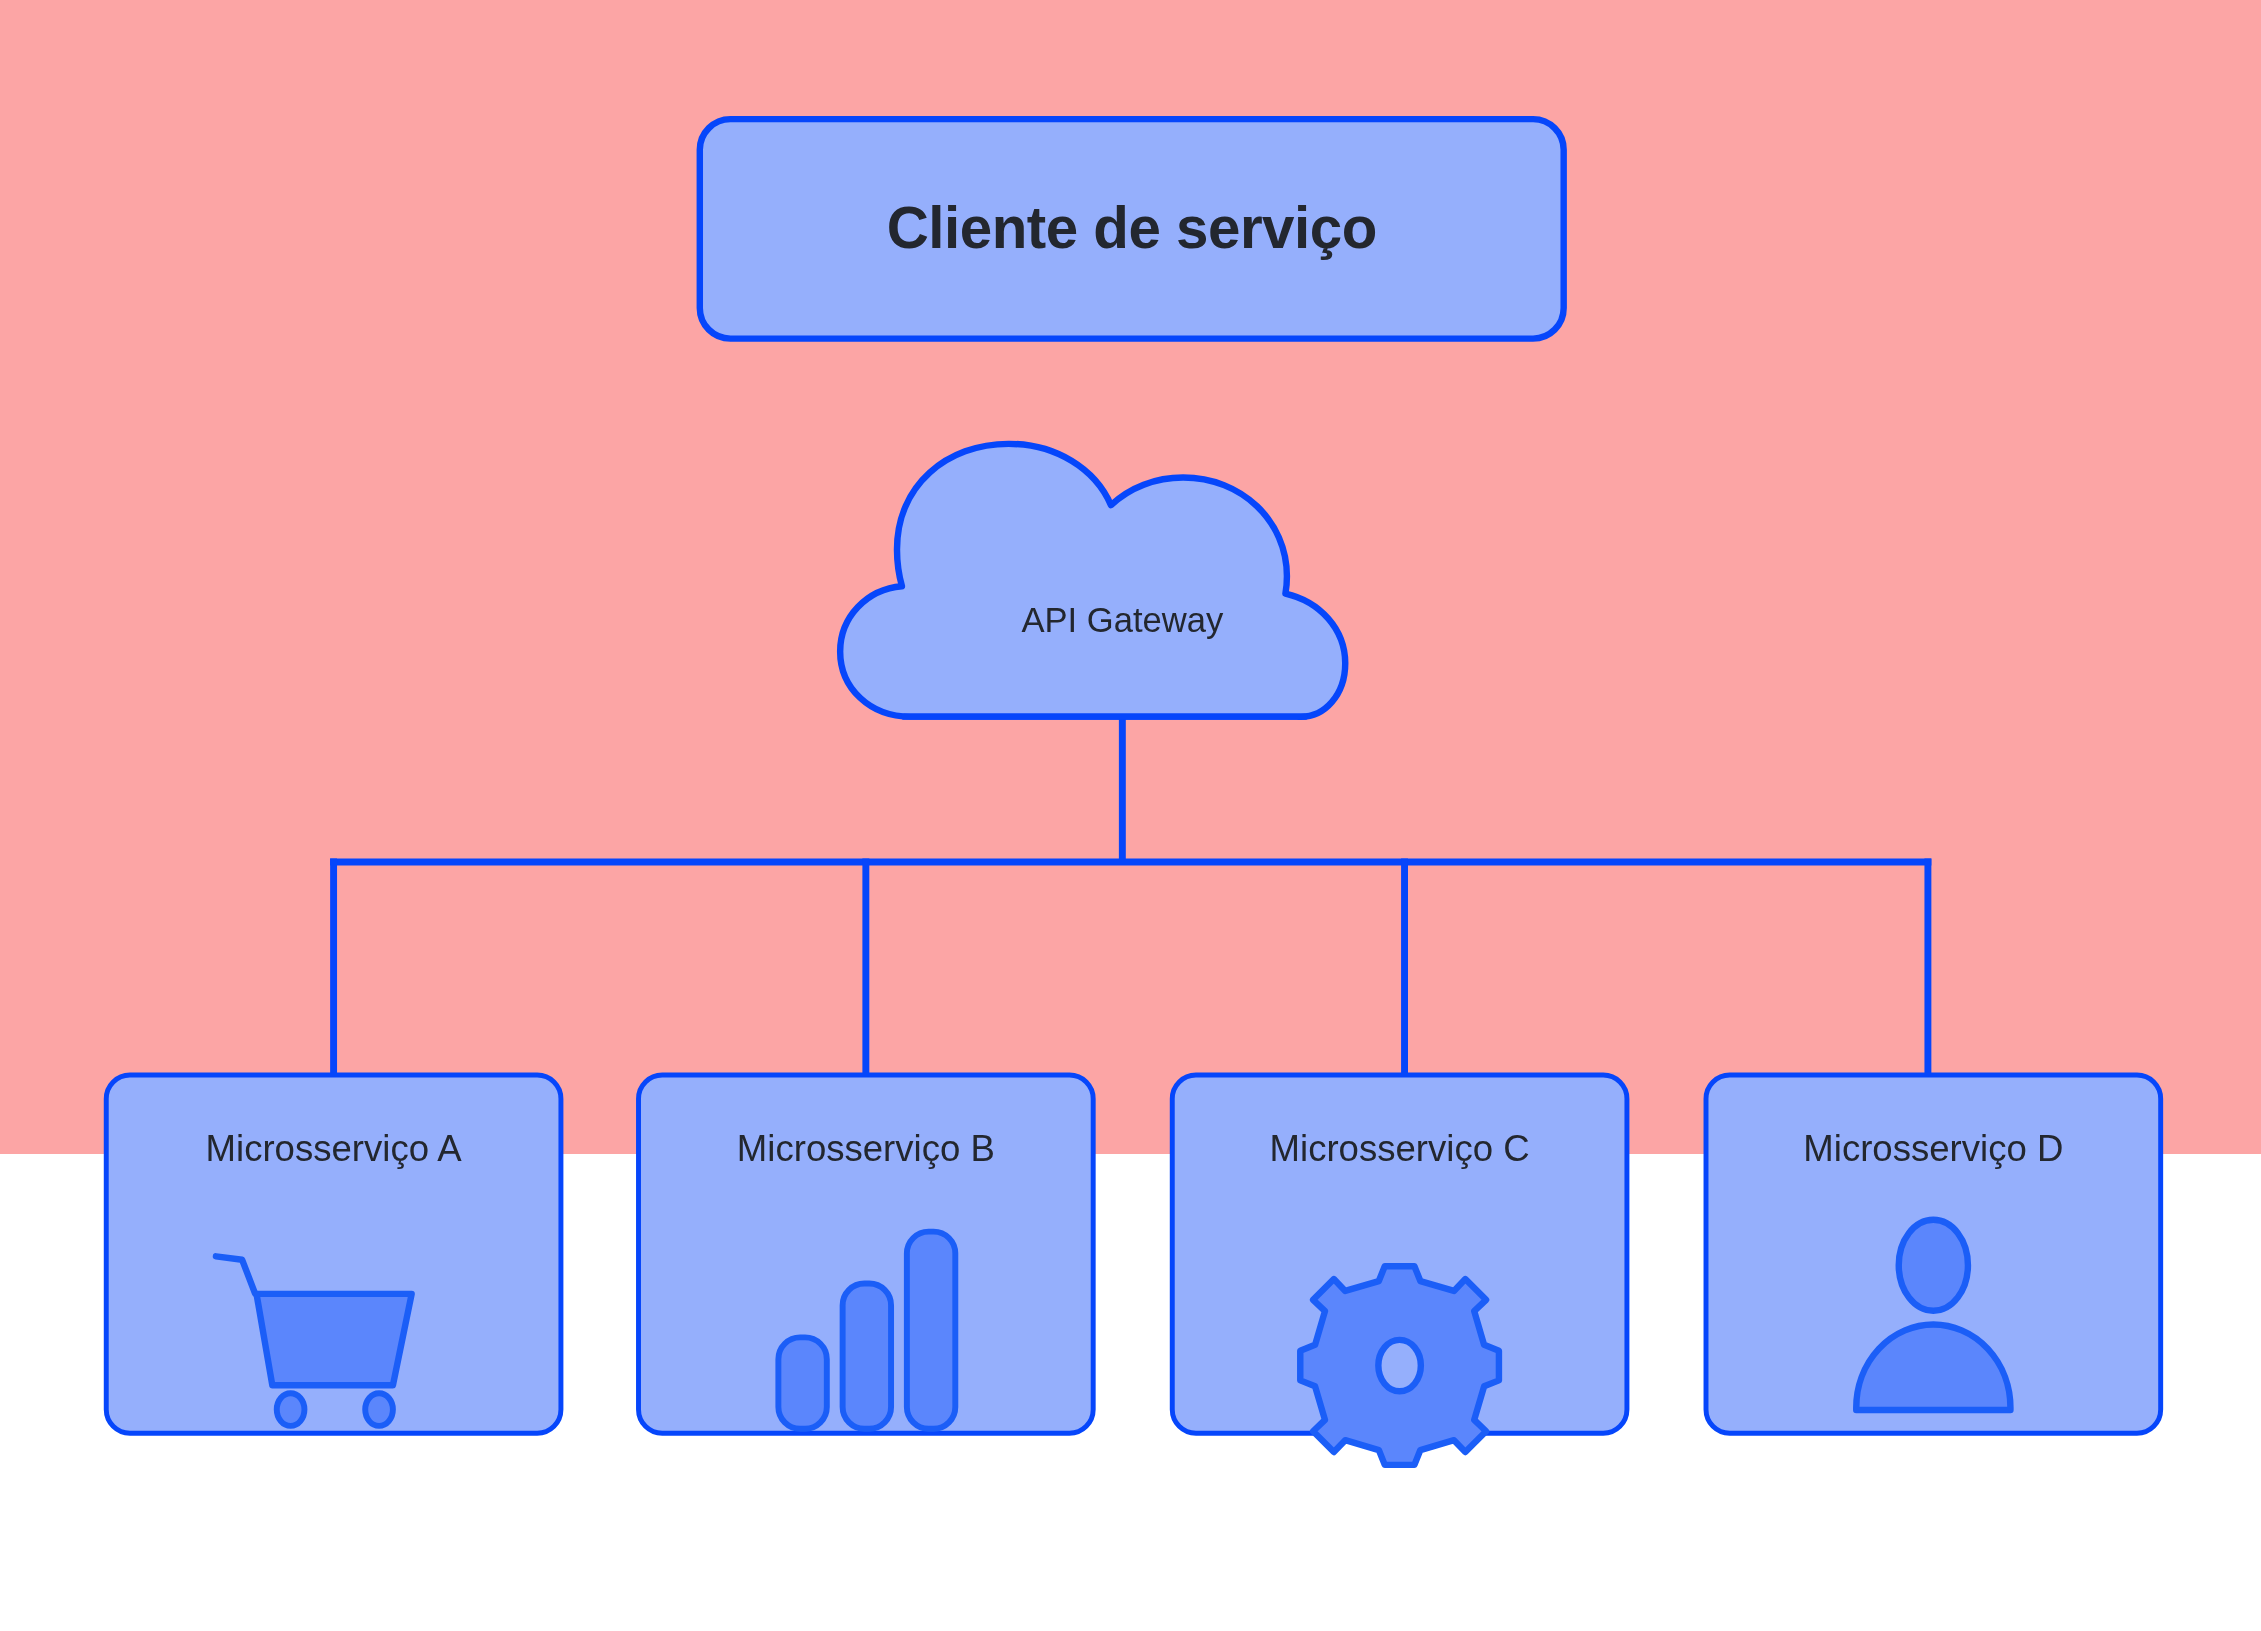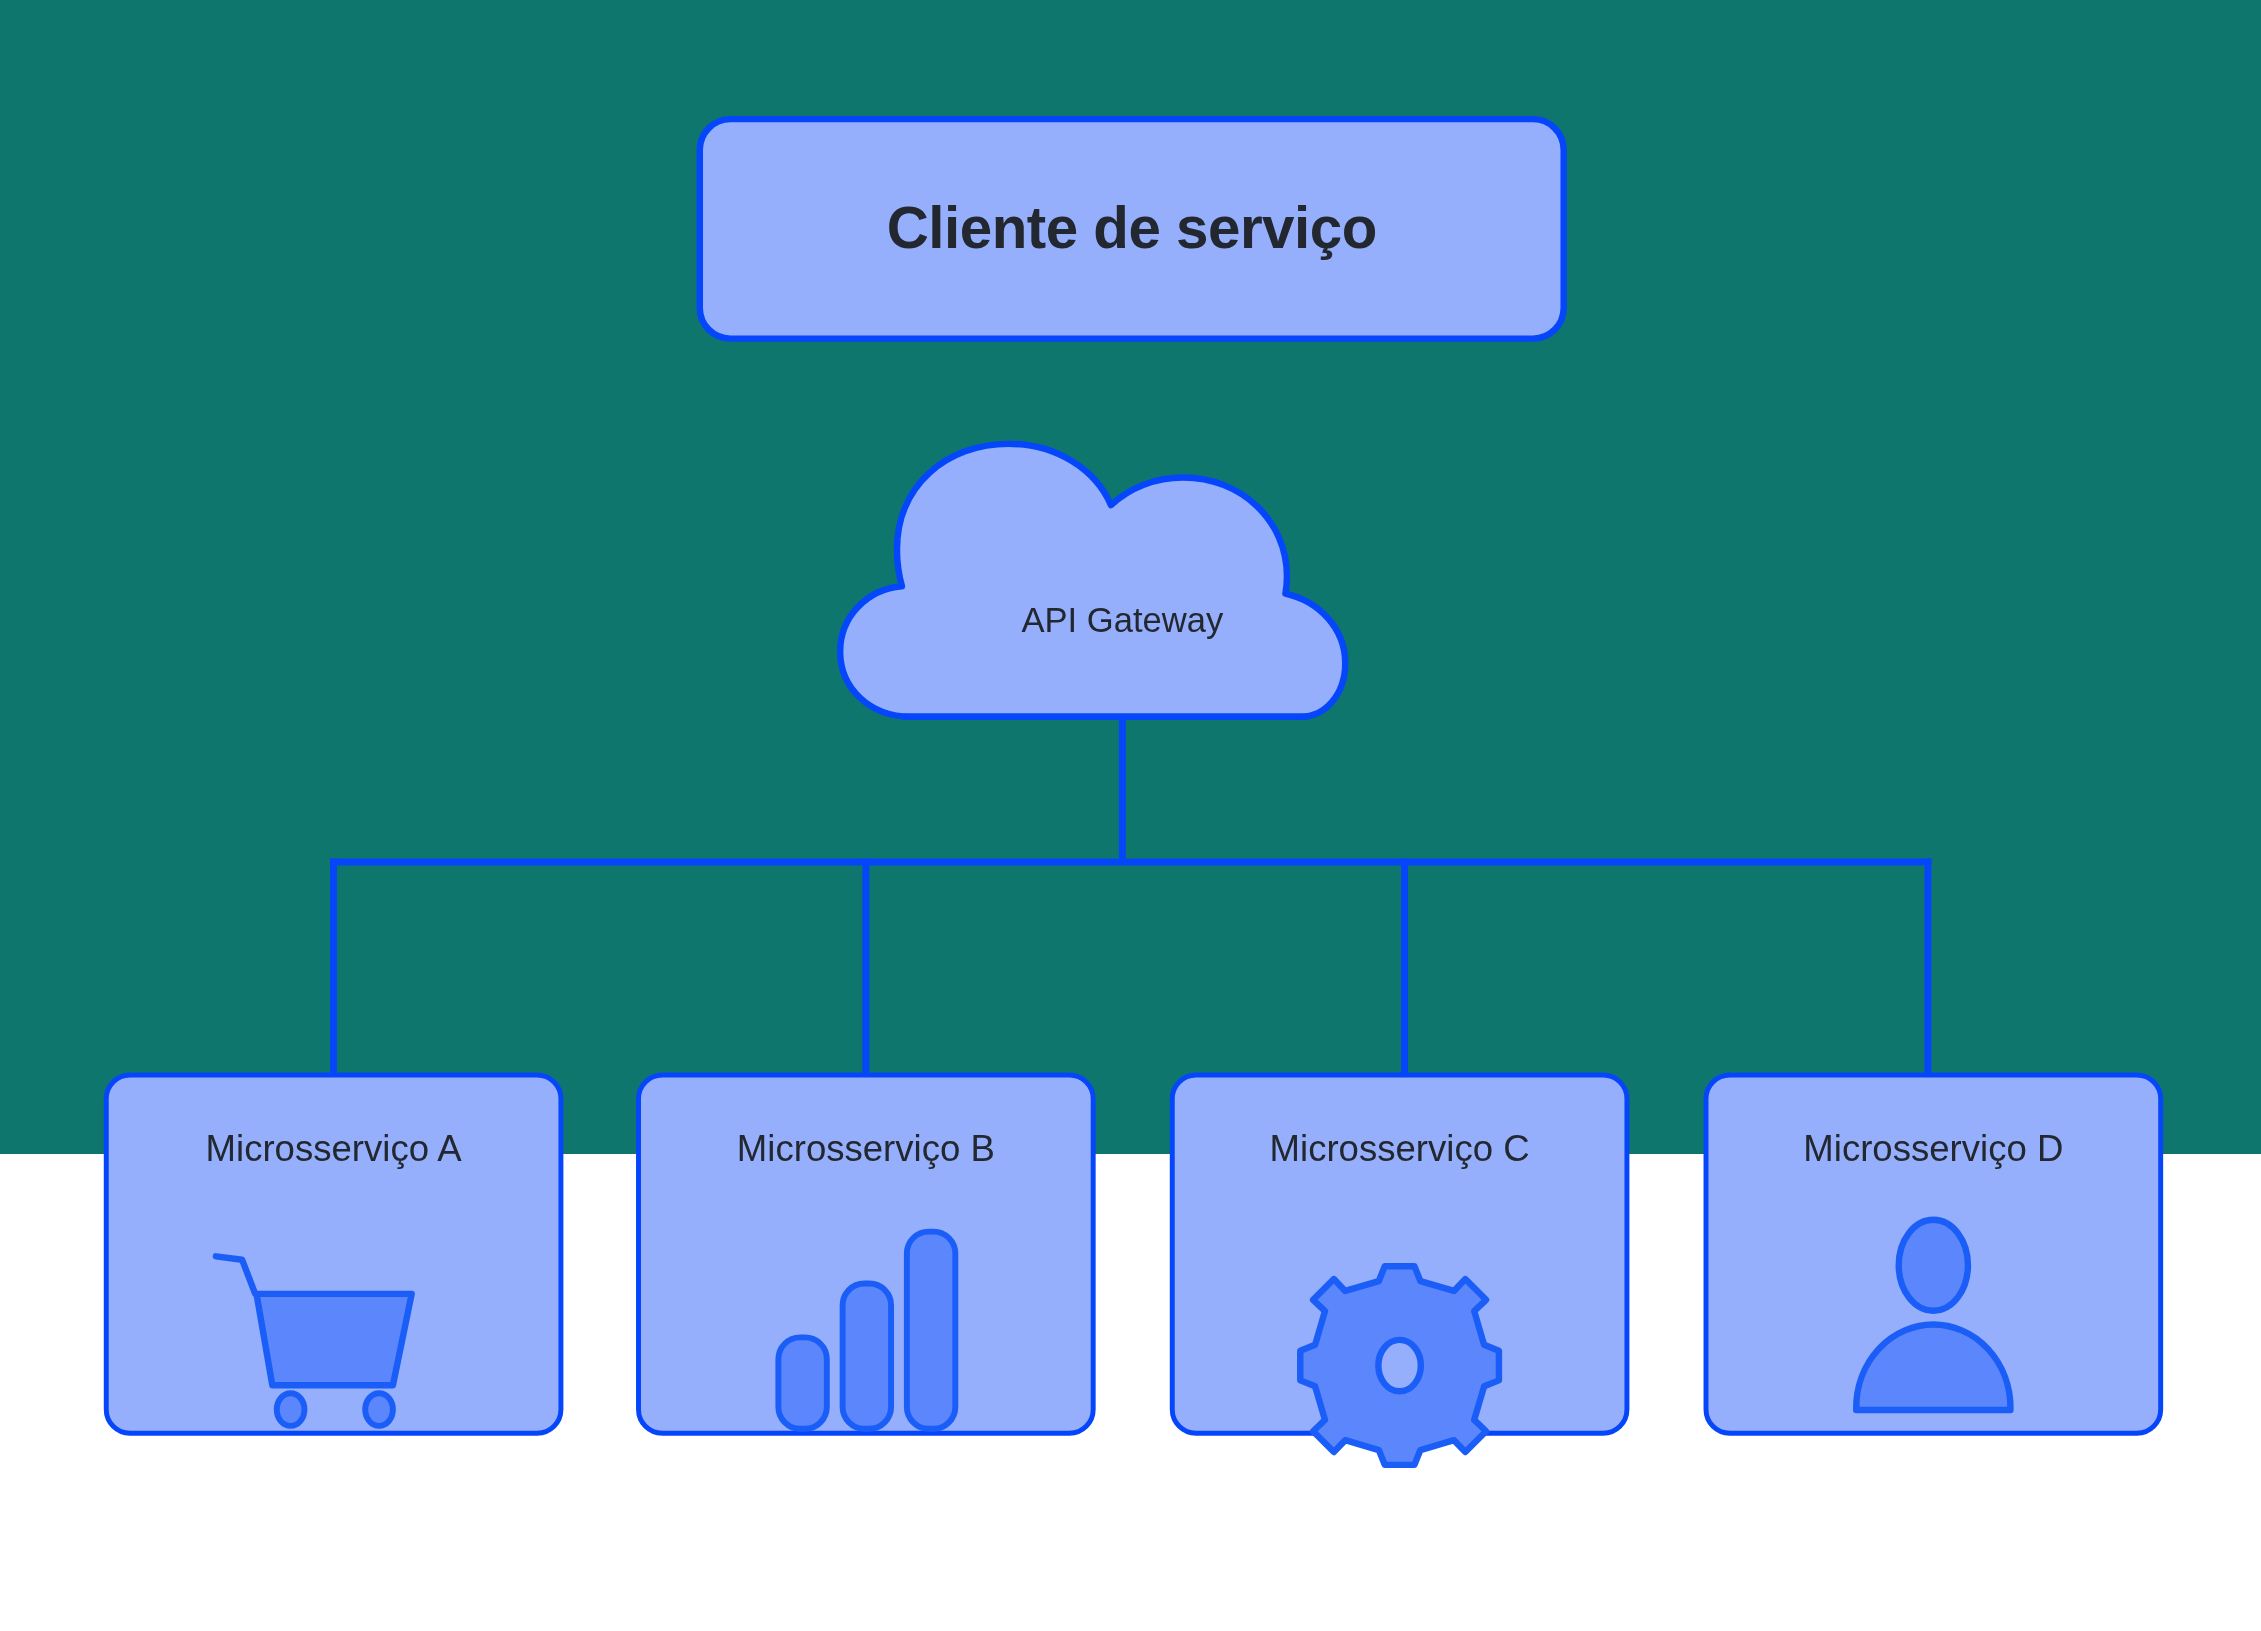--- a/index.html
+++ b/index.html
@@ -10,21 +10,21 @@
   body {
     width: 2261px;
     height: 1631px;
     overflow: hidden;
     font-family: "Liberation Sans", sans-serif;
   }
   #diagram-root {
     position: relative;
     width: 2261px;
     height: 1154px;
-    background: #0f766e;
+    background: #fca5a5;
   }
   #diagram-svg {
     position: absolute;
     top: 0;
     left: 0;
     width: 2261px;
     height: 1631px;
     display: block;
   }
   .node-label {

